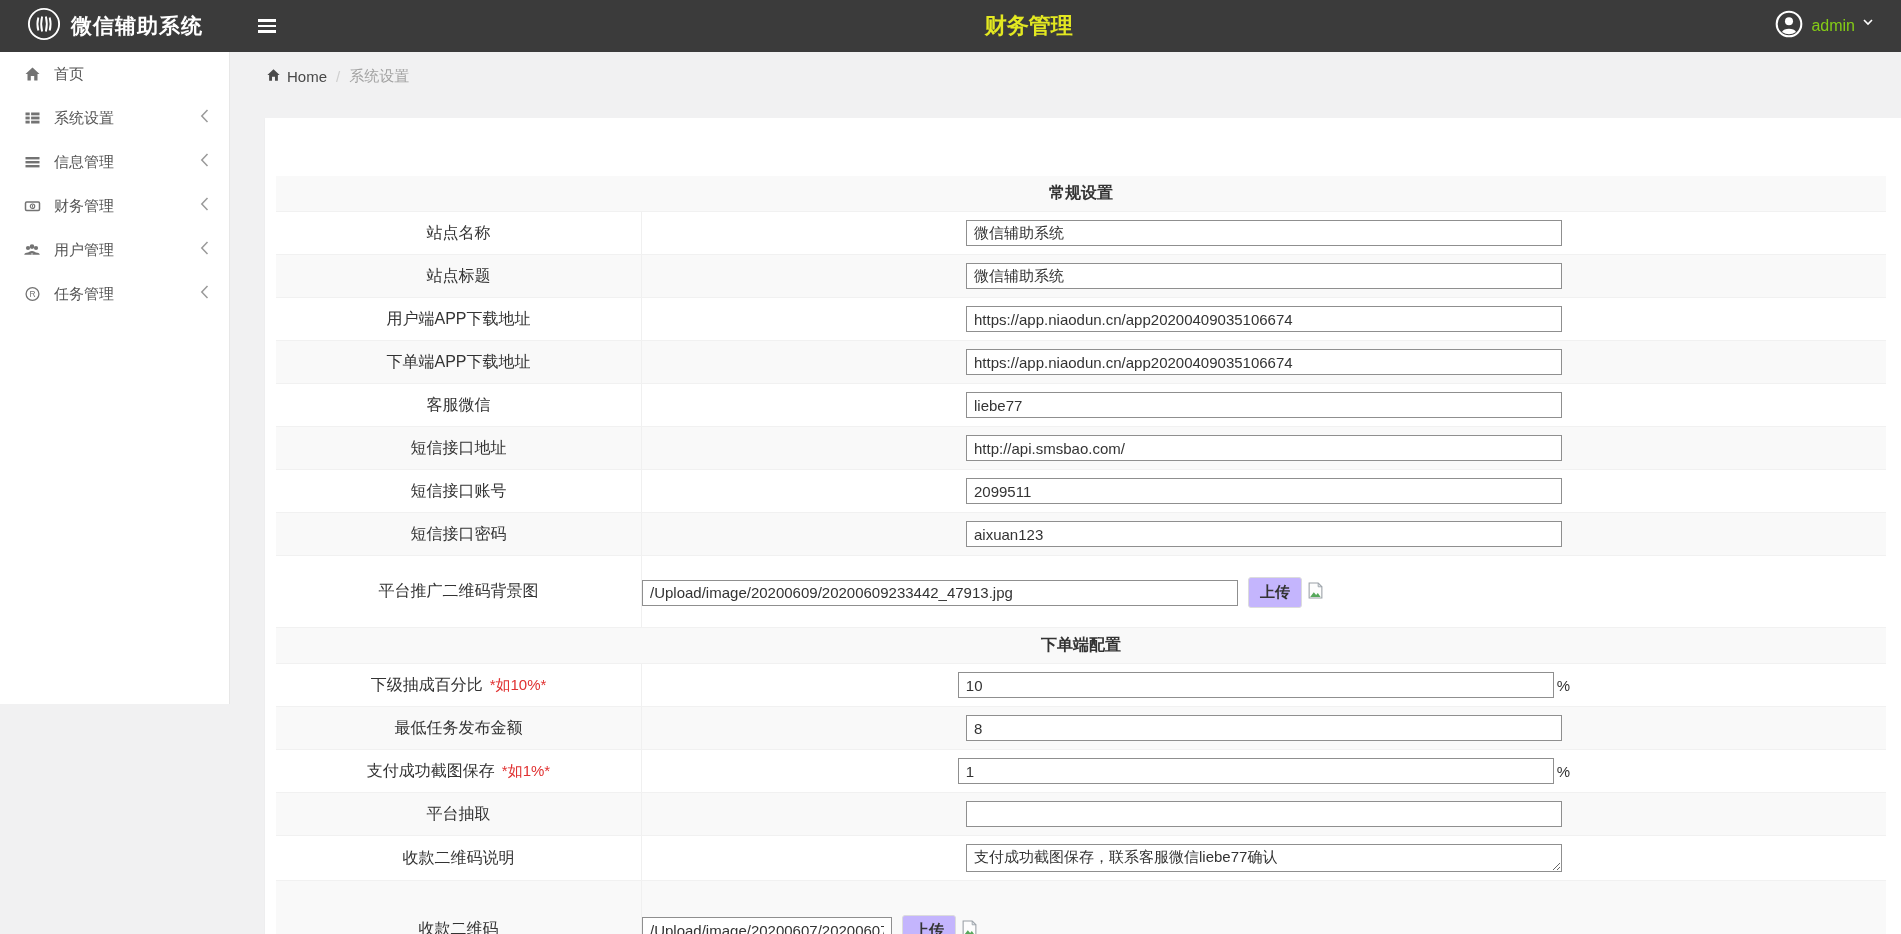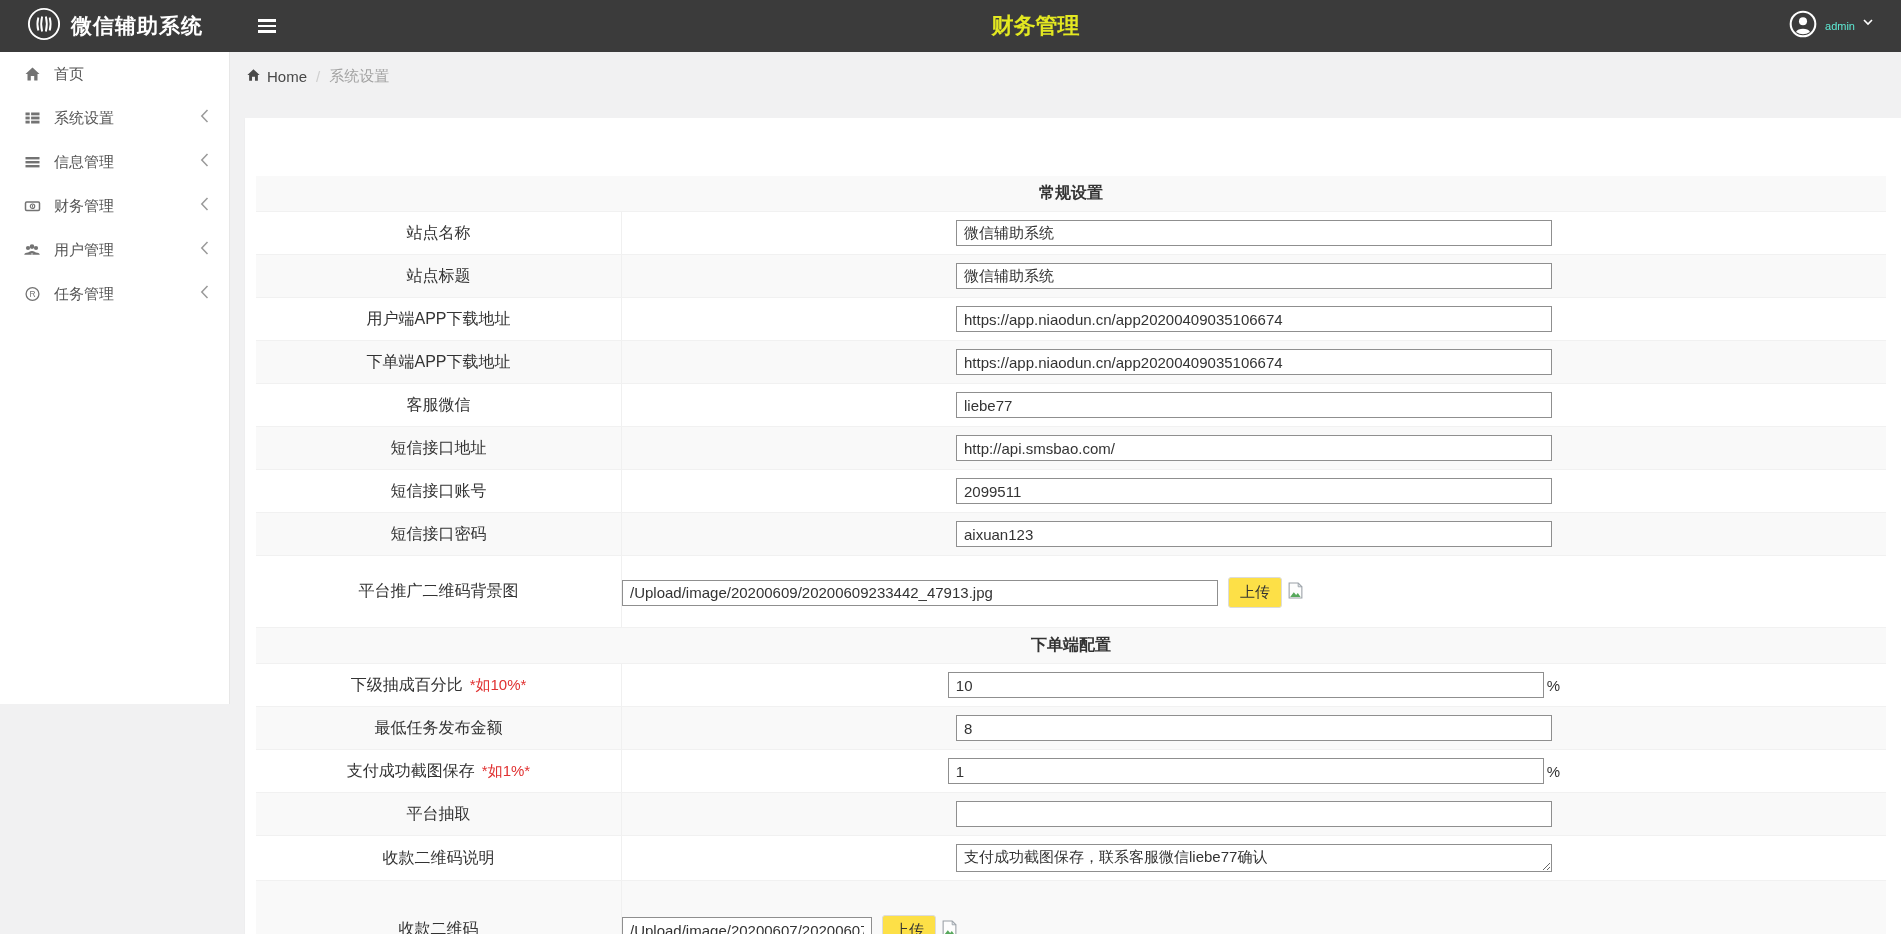--- a/index.html
+++ b/index.html
@@ -7,25 +7,25 @@
     font-family:"Liberation Sans","DejaVu Sans",sans-serif; background:#f1f1f2; }
 
   
   .topbar { height:52px; background:#3b3b3b; display:flex; align-items:center; }
   .brand { width:230px; display:flex; align-items:center; justify-content:center; gap:10px; cursor:pointer; }
   .brand-name { color:#fff; font-size:21px; font-weight:bold; letter-spacing:1px; white-space:nowrap; }
   .hamburger { margin-left:22px; cursor:pointer; display:flex; flex-direction:column; gap:3px; padding:6px; }
   .hamburger i { display:block; width:18px; height:2.5px; background:#fff; }
   .topbar-title { flex:1; text-align:center; font-size:22px; font-weight:bold; color:#e3e821; }
   .user-box { display:flex; align-items:center; gap:8px; margin-right:28px; cursor:pointer; }
-  .user-name { color:#5eead4; font-size:11px; }
+  .user-name { color:#84cc16; font-size:16px; }
   .caret { margin-top:-10px; }
 
   
-  .app { display:flex; height:652px; }
+  .app { display:flex; height:652px;gap:20px; }
   .sidebar { width:230px; background:#fff; border-right:1px solid #e7e7e7; }
   .side-item { height:44px; display:flex; align-items:center; padding:0 20px 0 22px; cursor:pointer; color:#555; }
   .side-item .s-icon { width:20px; display:flex; justify-content:center; margin-right:12px; }
   .side-item .s-label { font-size:15px; flex:1; }
   .main { flex:1; background:#f1f1f2; }
 
   
   .breadcrumb { height:48px; display:flex; align-items:center; padding-left:16px; font-size:15px; }
   .bc-home { display:flex; align-items:center; gap:6px; color:#484848; cursor:pointer; }
   .bc-sep { color:#cfcfcf; margin:0 9px; }
@@ -42,22 +42,22 @@
             justify-content:center; font-size:16px; color:#333; text-align:center; padding:4px 8px; }
   .hint { color:#e03131; margin-left:7px; font-size:15px; }
   .fvalue { flex:1; display:flex; align-items:center; justify-content:center; padding:8px 0; }
   .fvalue.col { flex-direction:row; gap:5px; justify-content:flex-start; padding-top:10px; }
   .iline { display:flex; align-items:center; gap:10px; }
   input.txt, textarea.txt { width:596px; height:26px; border:1px solid #8f8f8f; background:#fff;
        font-size:15px; padding:2px 7px; color:#333; font-family:inherit; border-radius:0; }
   input.txt.small { width:250px; }
   textarea.txt { height:28px; resize:both; line-height:20px; }
   .suffix { font-size:15px; color:#333; margin-left:3px; }
-  .upload-btn { background:#fde047; border:1px solid #dcdcdc; border-radius:3px; padding:5px 11px;
-       font-size:15px; color:#333; cursor:pointer; font-family:inherit; }
+  .upload-btn { background:#c4b5fd; border:1px solid #dcdcdc; border-radius:3px; padding:5px 11px;
+       font-size:15px; color:#333; cursor:pointer; font-family:inherit;font-weight:bold; }
   .tall { min-height:72px;justify-content:space-between; }
   .last { min-height:96px; border-bottom:none; }
 </style>
 </head>
 <body>
 
 <div class="topbar">
   <div class="brand">
     <span>
       <svg width="34" height="34" viewBox="0 0 36 36">

